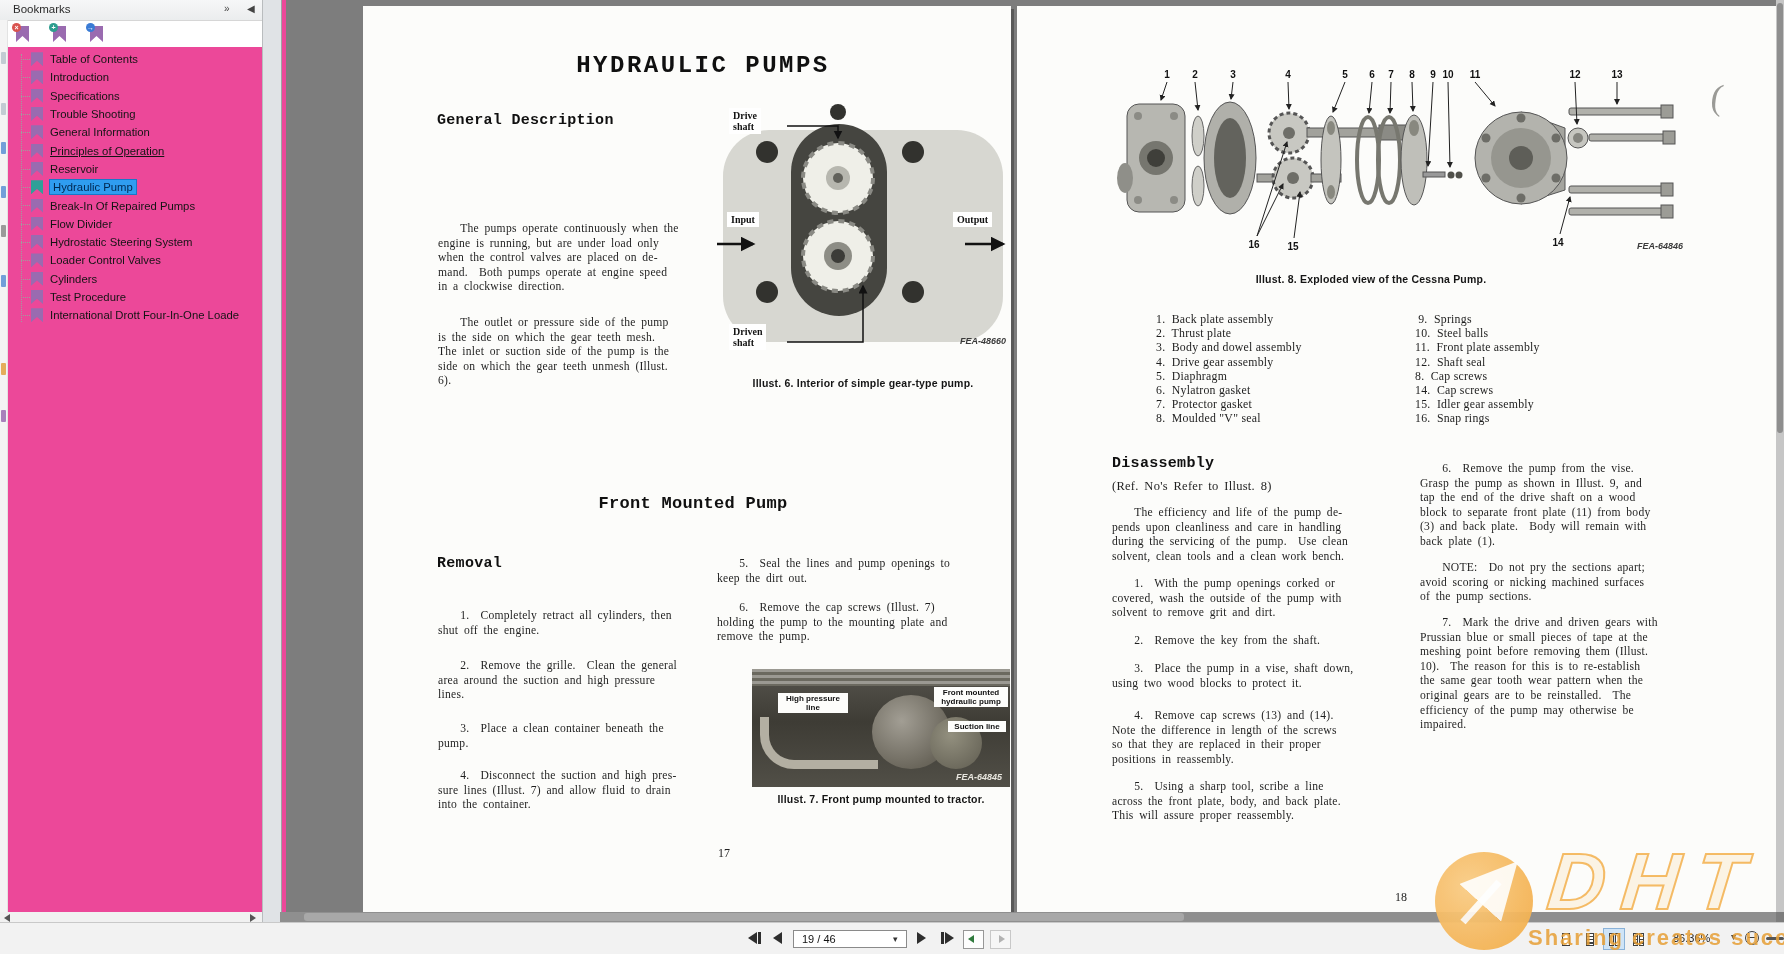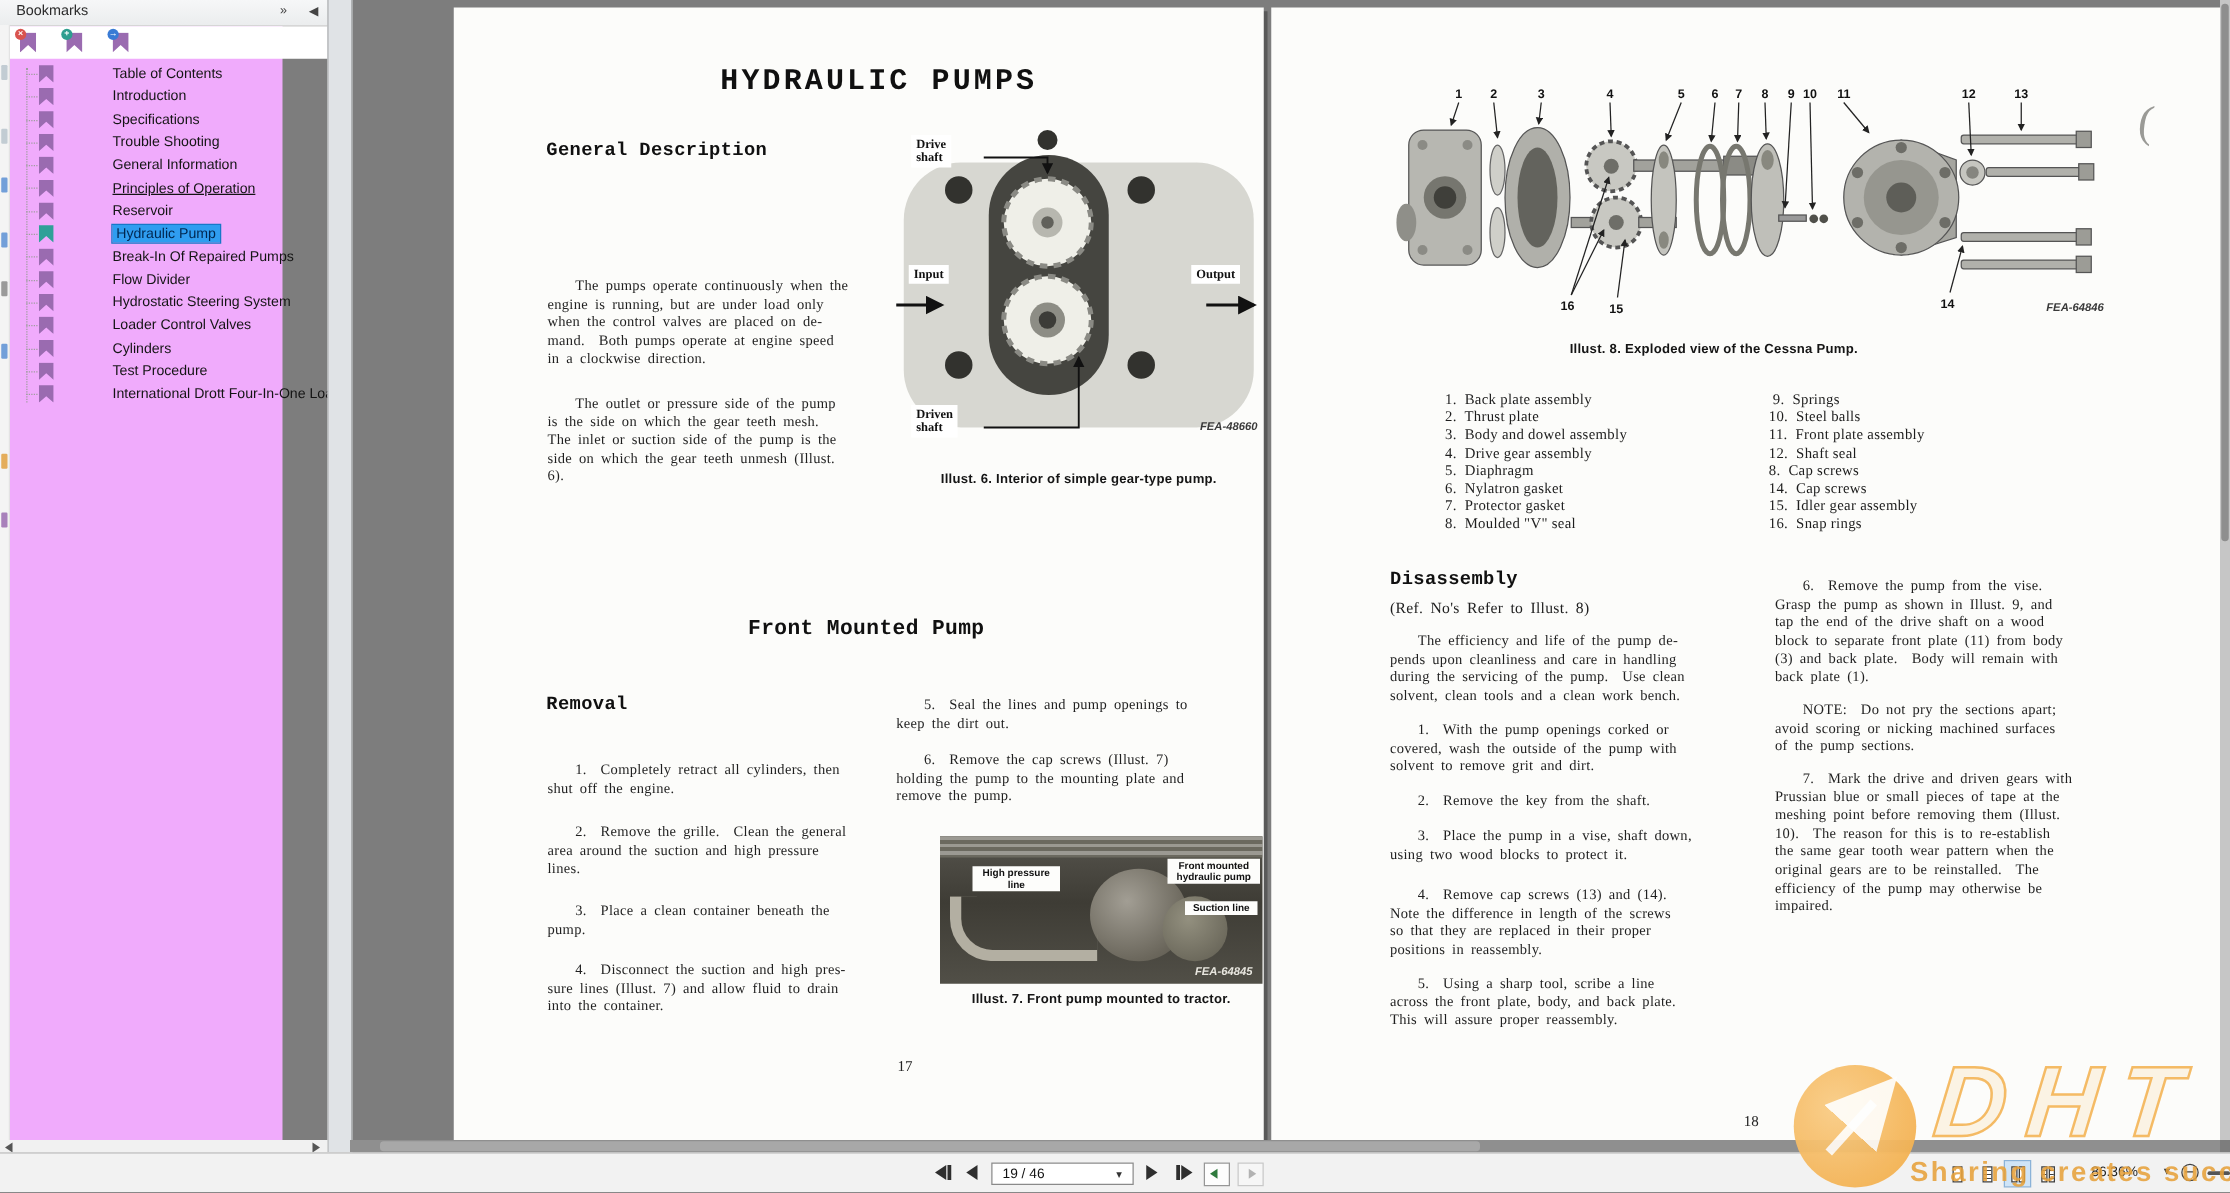--- a/index.html
+++ b/index.html
@@ -1,34 +1,34 @@
 <!DOCTYPE html>
 <html><head>
 <meta charset="utf-8">
 <style>
   html,body{margin:0;padding:0;background:#555;}
   .app{position:relative;width:1784px;height:954px;background:#7d7d7d;font-family:"Liberation Sans",sans-serif;overflow:hidden;}
   
   .leftstrip{position:absolute;left:0;top:20px;width:7px;height:892px;background:#f4f4f4;border-right:1px solid #e3e3e3;z-index:6;}
   .frag{position:absolute;left:1px;width:5px;height:12px;border-radius:1px;opacity:.85;}
   
-  .panel{position:absolute;left:0;top:0;width:226px;height:912px;background:#f0abfc;z-index:5;}
+  .panel{position:absolute;left:0;top:0;width:286px;height:912px;background:#ec4899;z-index:5;}
   .panel-header{position:absolute;left:0;top:0;width:262px;height:20px;background:linear-gradient(#f6f7f8,#ebedee);border-bottom:1px solid #d6d6d6;}
   .hdr-title{position:absolute;left:13px;top:3px;font-size:11.5px;color:#2b2b2b;}
   .hdr-ico{position:absolute;top:3px;font-size:10px;color:#444;cursor:pointer;}
   .panel-toolbar{position:absolute;left:0;top:21px;width:262px;height:26px;background:#fff;}
   .flagbtn{position:absolute;top:3px;width:22px;height:20px;cursor:pointer;}
   .flag{position:absolute;left:4px;top:2px;width:13px;height:16px;background:#9a6bb0;clip-path:polygon(0 0,100% 0,100% 100%,50% 62%,0 100%);}
   .badge{position:absolute;left:0;top:-1px;width:9px;height:9px;border-radius:50%;color:#fff;font-size:7px;line-height:9px;text-align:center;font-weight:bold;}
   .tree{position:absolute;left:0;top:50px;width:262px;}
   .tree-rail{position:absolute;left:21px;top:4px;height:268px;border-left:1px dotted #9e9e9e;}
   .bm-row{position:relative;height:18.3px;display:flex;align-items:center;padding-left:22px;cursor:pointer;}
   .bm-row::before{content:"";position:absolute;left:21px;top:9px;width:9px;border-top:1px dotted #9e9e9e;}
   .bm-flag{flex:none;width:12px;height:14px;margin:0 7px 0 9px;background:#9a6bb0;clip-path:polygon(0 0,100% 0,100% 100%,50% 62%,0 100%);}
-  .bm-label{font-size:11.3px;color:#141414;white-space:nowrap;margin-left:40px;}
+  .bm-label{font-size:11.3px;color:#141414;white-space:nowrap;}
   .bm-row.sel .bm-flag{background:#2fa098;}
   .bm-row.sel .bm-label{background:#2f9df0;color:#002750;outline:1px solid #1878c8;padding:1px 3px;}
   .bm-label.u{text-decoration:underline;}
   
   .splitter{position:absolute;left:262px;top:0;width:18px;height:922px;background:#e0e3e6;border-left:1px solid #b9bcbe;border-right:1px solid #9fa2a4;z-index:6;cursor:col-resize;}
   
   .docarea{position:absolute;left:280px;top:0;width:1496px;height:912px;background:#7d7d7d;overflow:hidden;}
   .page{position:absolute;top:6px;height:906px;background:#fcfcfa;box-shadow:3px 3px 0 rgba(60,60,60,.55);}
   .pgL{left:83px;width:648px;}
   .pgR{left:737px;width:760px;}

